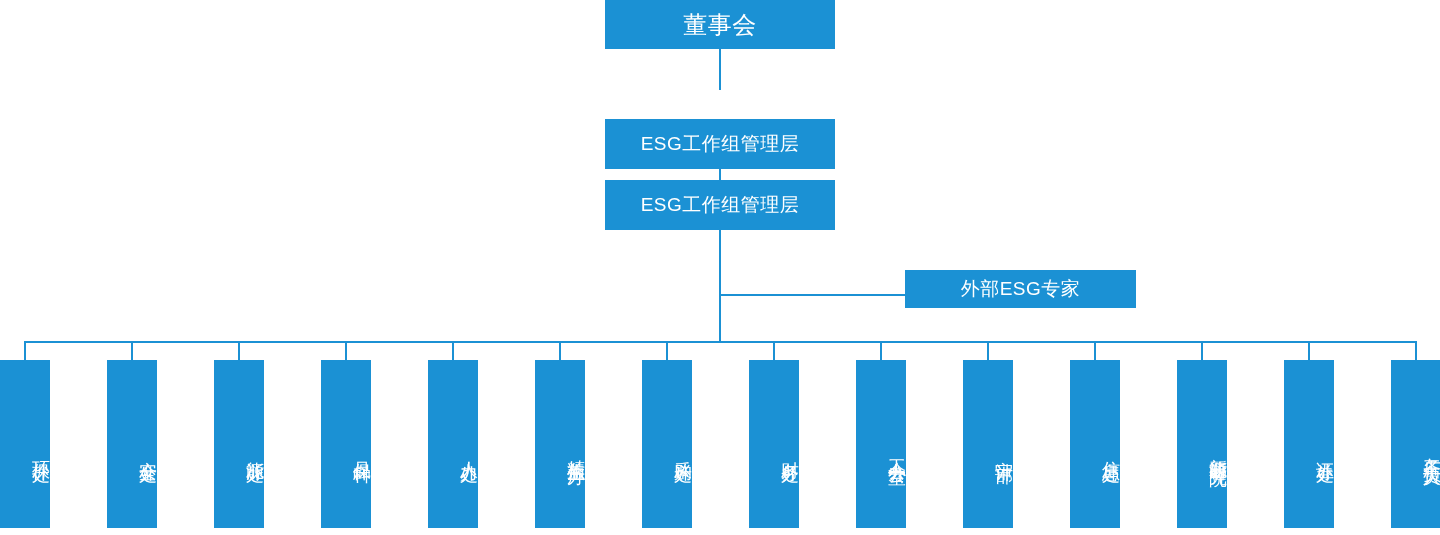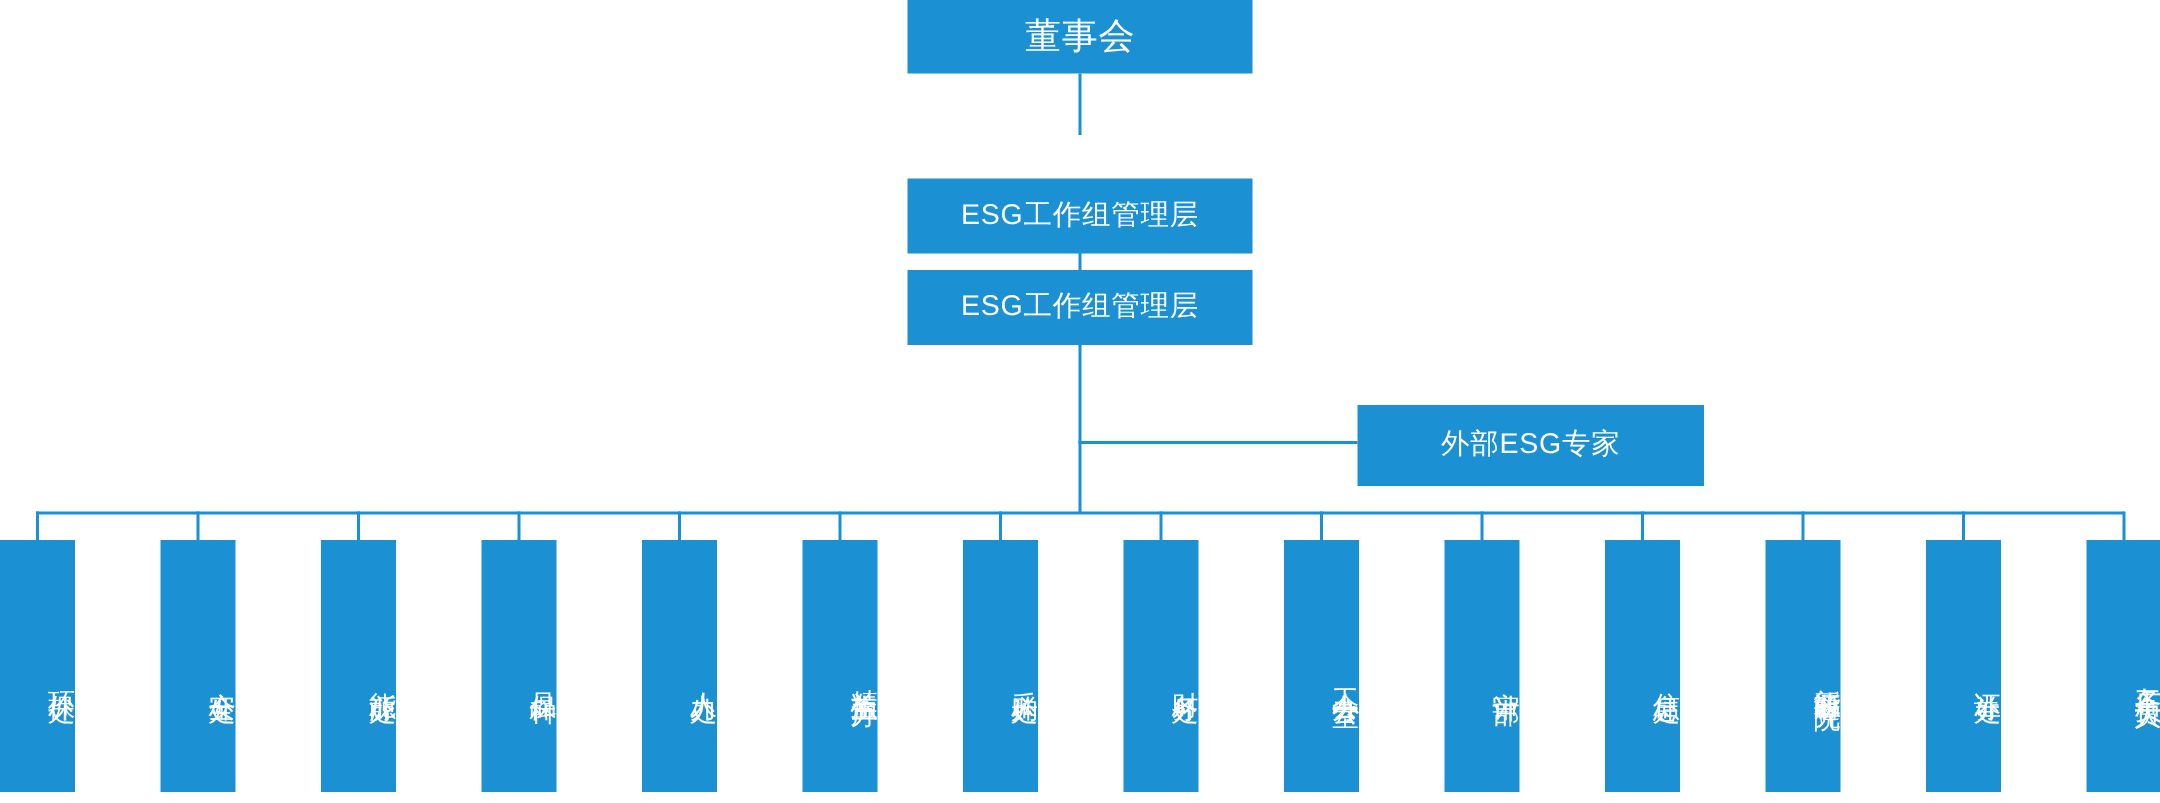--- a/index.html
+++ b/index.html
@@ -98,21 +98,21 @@
   </div>
 
   <div class="node h" style="left:605px; top:90px; width:230px; height:50px;margin-top:29px;">
     <span>ESG工作组管理层</span>
   </div>
 
   <div class="node h" style="left:605px; top:180px; width:230px; height:50px;">
     <span>ESG工作组管理层</span>
   </div>
 
-  <div class="node h" style="left:905px; top:270px; width:231px; height:54px;">
+  <div class="node h" style="left:905px; top:270px; width:231px; height:38px;">
     <span>外部ESG专家</span>
   </div>
 
   <div class="node v" style="left:0px; top:360px; width:50px; height:168px;">
     <span class="vtxt">环保处</span>
   </div>
   <div class="node v" style="left:107px; top:360px; width:50px; height:168px;">
     <span class="vtxt">安全处</span>
   </div>
   <div class="node v" style="left:214px; top:360px; width:50px; height:168px;">

